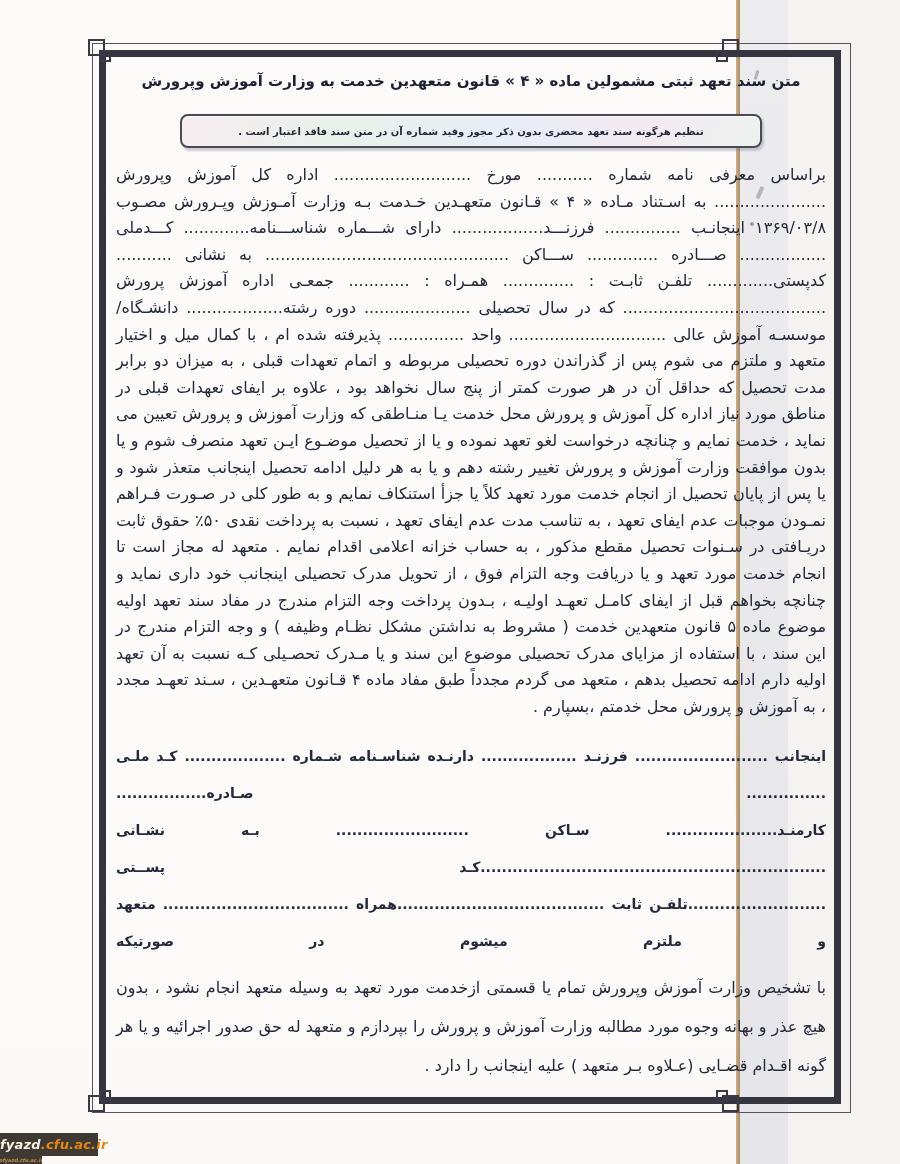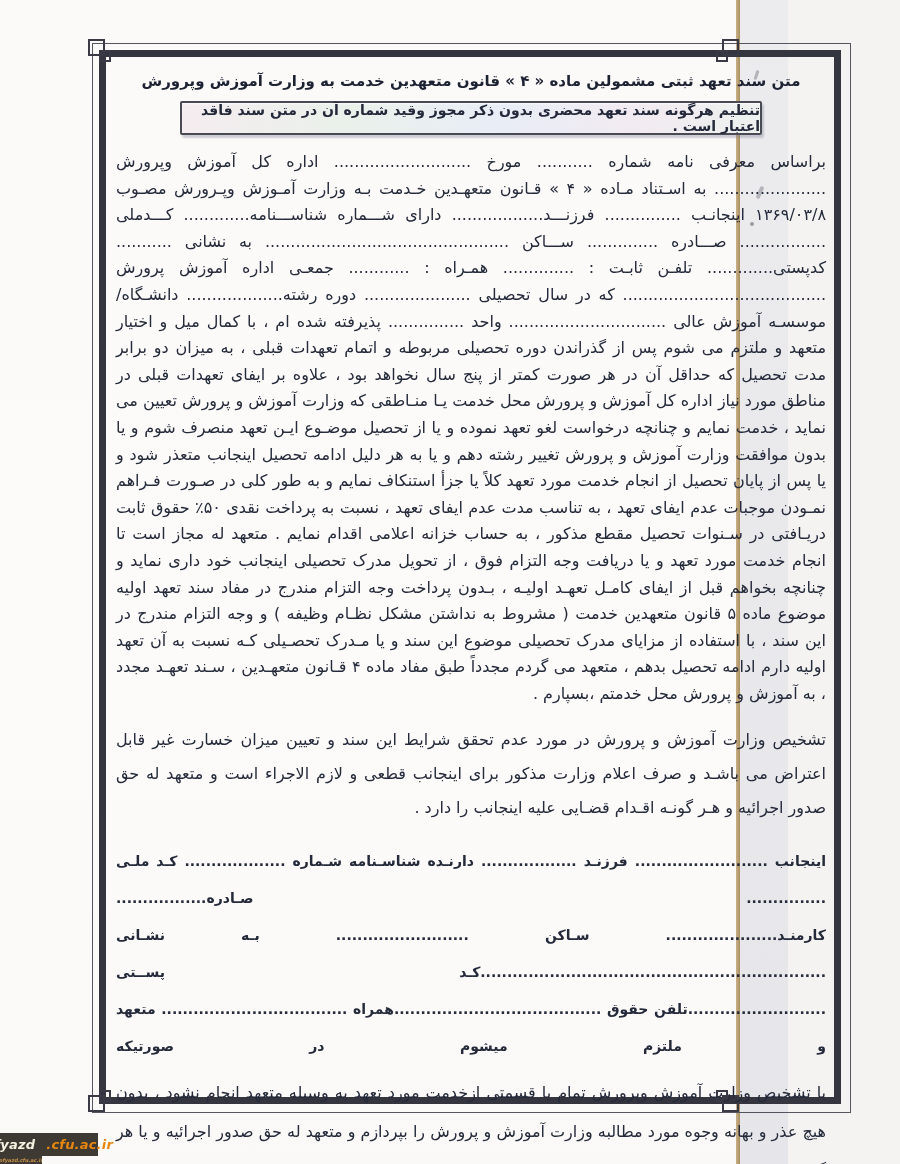--- a/index.html
+++ b/index.html
@@ -57,28 +57,28 @@
     color:#242a3a;
   }
   .doc-title{
     text-align:center;
     font-size:15px;font-weight:bold;
     margin-top:14px;
     letter-spacing:0;
     color:#1d2232;
   }
   .notice{
-    margin:11px auto 0 auto;
+    margin:24px auto 0 auto;
     width:578px;height:30px;
     border:2px solid #4a4a54;
-    border-radius:2px;
+    border-radius:8px;
     background:linear-gradient(95deg,#f5ecf0 0%,#eaf1ea 28%,#e8edf6 55%,#f2eaf1 78%,#edf1ee 100%);
     box-shadow:2px 3px 2px rgba(120,120,145,.35), inset 0 1px 2px rgba(255,255,255,.8);
     display:flex;align-items:center;justify-content:center;
-    font-size:14px;font-weight:bold;color:#23283a;
+    font-size:10px;font-weight:bold;color:#23283a;
   }
   .body-text{
     margin:14px 6px 0 6px;
     font-size:16px;font-weight:normal;
     text-align:justify;
   }
   .intro{line-height:26.6px;}
   .assessment{line-height:34px;margin-top:16px;}
   .g-line{
     line-height:37px;
@@ -91,21 +91,21 @@
 
   
   .watermark{
     position:absolute;left:0;top:1133px;width:98px;height:23px;
     background:#3e3a33;
     display:flex;align-items:center;justify-content:center;
     font-style:italic;font-weight:bold;font-size:13px;
     letter-spacing:.2px;
   }
   .wm-primary{color:#f7f3e2;}
-  .wm-secondary{color:#e8860d;padding-left:11px;}
+  .wm-secondary{color:#e8860d;}
   .watermark-mini{
     position:absolute;left:0;top:1156px;width:42px;height:8px;
     background:#3e3a33;color:#c9924a;
     font-style:italic;font-weight:bold;font-size:5px;
     display:flex;align-items:center;justify-content:center;
     overflow:hidden;white-space:nowrap;
   }
 </style>
 </head>
 <body>
@@ -128,26 +128,25 @@
   <div class="content">
 
     <div class="doc-title">متن سند تعهد ثبتی مشمولین ماده « ۴ » قانون متعهدین خدمت به وزارت آموزش وپرورش</div>
 
     <div class="notice">
       <span>تنظیم هرگونه سند تعهد محضری بدون ذکر مجوز وقید شماره  آن در متن سند فاقد اعتبار است .</span>
     </div>
 
     <div class="body-text intro">براساس معرفی نامه شماره ........... مورخ ........................... اداره کل آموزش وپرورش ...................... به اسـتناد مـاده « ۴ » قـانون متعهـدین خـدمت بـه وزارت آمـوزش وپـرورش مصـوب ۱۳۶۹/۰۳/۸ اینجانـب ............... فرزنـــد.................. دارای شـــماره شناســـنامه............. کـــدملی ................. صـــادره .............. ســـاکن ................................................ به نشانی ........... کدپستی............. تلفـن ثابـت : .............. همـراه : ............ جمعـی اداره آموزش پرورش ........................................ که در سال  تحصیلی ..................... دوره       رشته................... دانشـگاه/ موسسـه آموزش عالی   ...............................  واحد   ............... پذیرفته شده ام  ، با کمال میل و اختیار متعهد و ملتزم می شوم پس از گذراندن دوره تحصیلی مربوطه و اتمام تعهدات قبلی ، به میزان دو برابر مدت تحصیل که حداقل آن در هر صورت کمتر از پنج سال نخواهد بود ، علاوه بر ایفای تعهدات قبلی در مناطق مورد نیاز اداره کل آموزش و پرورش محل خدمت یـا منـاطقی که وزارت آموزش و پرورش تعیین می نماید ، خدمت نمایم و چنانچه درخواست لغو تعهد نموده و یا از تحصیل موضـوع ایـن تعهد منصرف شوم و یا بدون موافقت وزارت آموزش و پرورش تغییر رشته دهم و یا به هر دلیل ادامه تحصیل اینجانب متعذر شود و یا پس از پایان تحصیل از انجام خدمت مورد تعهد کلاً یا جزأ استنکاف نمایم و به طور کلی در صـورت فـراهم نمـودن موجبات عدم ایفای تعهد ، به تناسب مدت عدم ایفای تعهد ، نسبت به پرداخت نقدی ۵۰٪ حقوق ثابت دریـافتی در سـنوات تحصیل مقطع مذکور ، به حساب خزانه اعلامی اقدام نمایم . متعهد له مجاز است تا انجام خدمت مورد تعهد و یا دریافت وجه التزام فوق ، از تحویل مدرک تحصیلی اینجانب خود داری نماید و چنانچه بخواهم قبل از ایفای کامـل تعهـد اولیـه ، بـدون پرداخت وجه التزام مندرج در مفاد سند تعهد اولیه موضوع ماده ۵ قانون متعهدین خدمت ( مشروط به نداشتن مشکل نظـام وظیفه ) و وجه التزام مندرج در این سند ، با استفاده از مزایای مدرک تحصیلی موضوع این سند و یا مـدرک تحصـیلی کـه نسبت به آن تعهد اولیه دارم ادامه تحصیل بدهم ، متعهد می گردم مجدداً طبق مفاد ماده ۴ قـانون متعهـدین ، سـند تعهـد مجدد ، به آموزش و پرورش محل خدمتم ،بسپارم .</div>
 
-    <div class="body-text assessment">تشخیص وزارت آموزش و پرورش در مورد عدم تحقق شرایط این سند و تعیین میزان خسارت غیر قابل اعتراض می باشـد و صرف اعلام وزارت مذکور برای اینجانب قطعی و لازم الاجراء است و متعهد له حق صدور اجرائیه و هـر گونـه اقـدام قضـایی علیه اینجانب را دارد .</div>
 
     <div class="g-block">
       <div class="g-line">اینجانب ......................... فرزنـد .................. دارنـده شناسـنامه شـماره ................... کـد ملـی ............... صـادره.................</div>
       <div class="g-line">کارمنـد..................... سـاکن ......................... بـه نشـانی .................................................................کـد پســتی</div>
-      <div class="g-line">..........................تلفن حقوق .......................................همراه ................................... متعهد و ملتزم میشوم در صورتیکه</div>
+      <div class="g-line">..........................تلفـن ثابت .......................................همراه ................................... متعهد و ملتزم میشوم در صورتیکه</div>
     </div>
 
     <div class="body-text guarantor-clause">با تشخیص وزارت آموزش وپرورش تمام یا قسمتی ازخدمت مورد تعهد به وسیله متعهد انجام نشود ، بدون هیچ عذر و بهانه وجوه مورد مطالبه وزارت آموزش و پرورش را بپردازم  و متعهد له حق صدور اجرائیه و یا هر گونه اقـدام قضـایی (عـلاوه بـر متعهد ) علیه اینجانب را دارد .</div>
 
   </div>
 
   <div class="watermark">
     <span class="wm-primary">pfyazd</span>
       <span class="wm-secondary">.cfu.ac.ir</span>
   </div>

